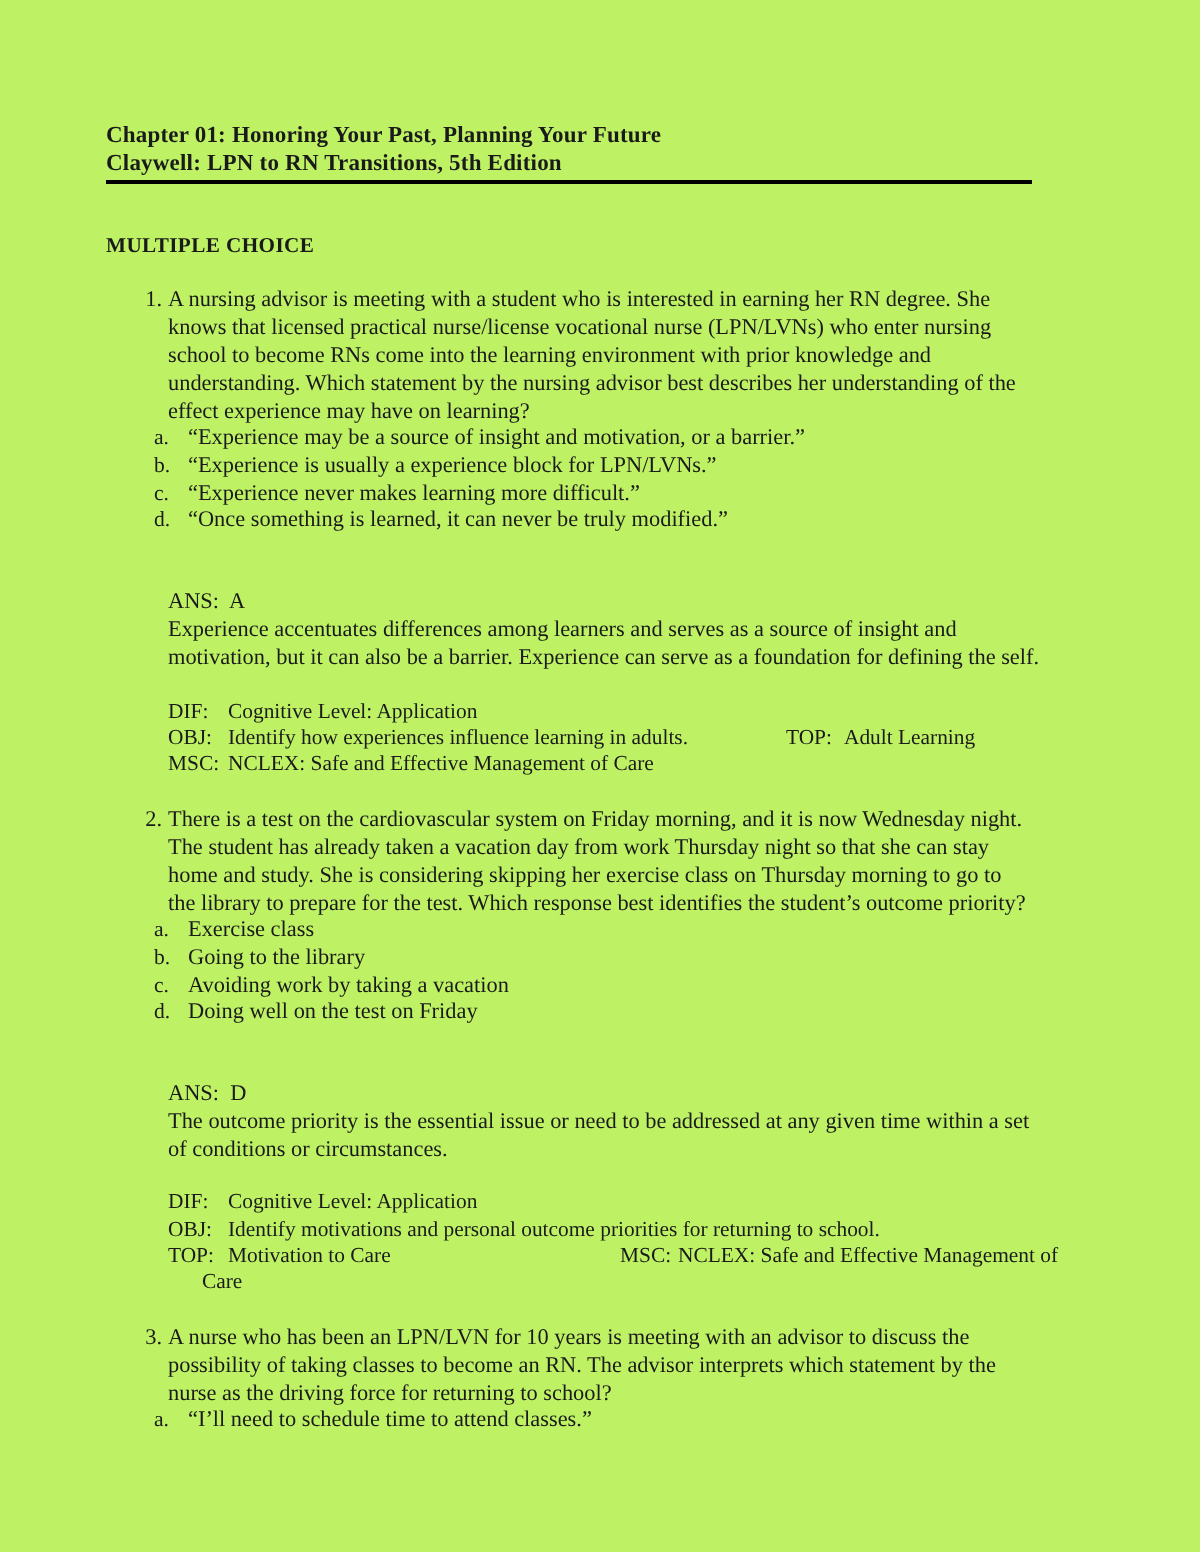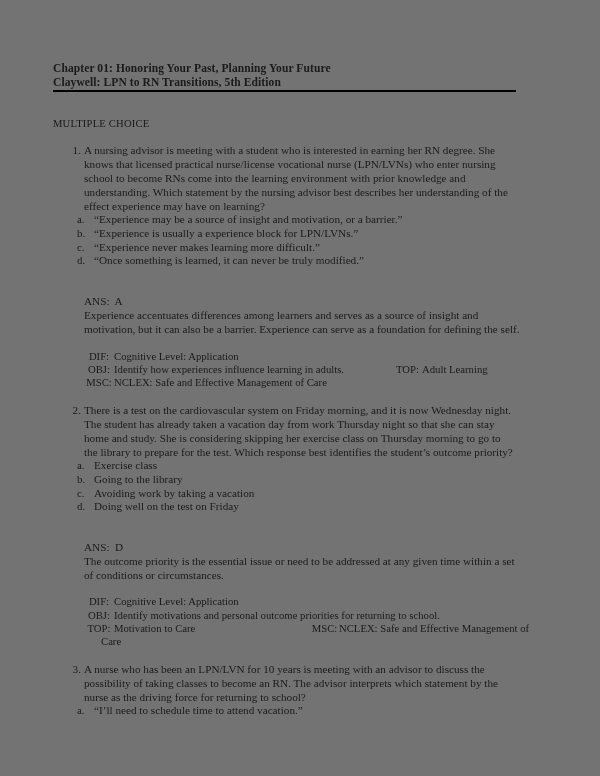--- a/index.html
+++ b/index.html
@@ -11,41 +11,41 @@
     width: 600px;
     height: 776px;
     font-family: "Liberation Serif", "DejaVu Serif", serif;
     color: #1a1a1a;
     overflow: hidden;
   }
   .page {
     position: relative;
     width: 600px;
     height: 776px;
-    background: #737373;
+    background: #bef264;
     box-sizing: border-box;
     padding: 62px 84px 0 53px;
   }
 
   
   .doc-header {
     font-weight: bold;
     font-size: 11.5px;
     line-height: 13.6px;
     letter-spacing: 0.1px;
     border-bottom: 2.4px solid #000000;
     padding-bottom: 1px;
     width: 463px;
     margin-bottom: 0;
   }
   .doc-header .hline { display: block; white-space: nowrap; }
 
   
   .section-heading {
-    font-weight: normal;
+    font-weight: bold;
     font-size: 10.6px;
     letter-spacing: 0.2px;
     margin-top: 26px;
     margin-bottom: 0;
   }
 
   
   .question-block {
     margin-top: 14px;
   }
@@ -114,21 +114,20 @@
     font-size: 10.7px;
     line-height: 13.2px;
   }
   .meta-row {
     position: relative;
     white-space: nowrap;
   }
   .meta-key {
     display: inline-block;
     width: 30px;
-    text-align: center;
   }
   .meta-val { display: inline; }
   .meta-second {
     position: absolute;
     white-space: nowrap;
   }
   .meta-second .meta-key { width: 29px; }
   .tab-q1 { left: 309px; }
   .tab-q2 { left: 226px; }
 
@@ -236,18 +235,18 @@
   </div>
 
   <div class="question-block">
     <div class="q-stem">
       <span class="q-num">3.</span>
       <span>A nurse who has been an LPN/LVN for 10 years is meeting with an advisor to discuss the possibility of taking classes to become an RN. The advisor interprets which statement by the nurse as the driving force for returning to school?</span>
     </div>
     <ul class="options">
       <li class="option">
         <span class="opt-letter">a.</span>
-        <span>“I’ll need to schedule time to attend vacation.”</span>
+        <span>“I’ll need to schedule time to attend classes.”</span>
       </li>
     </ul>
   </div>
 
 </div>
 
 </body></html>

